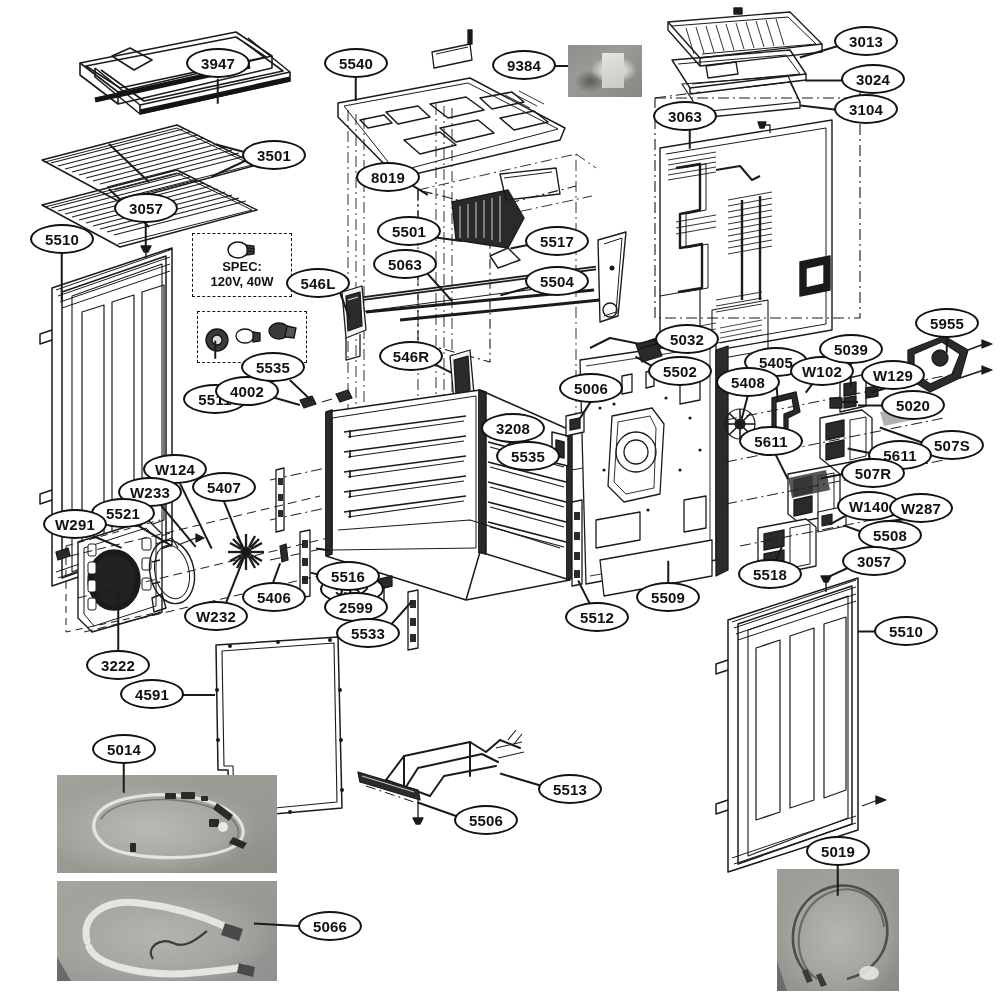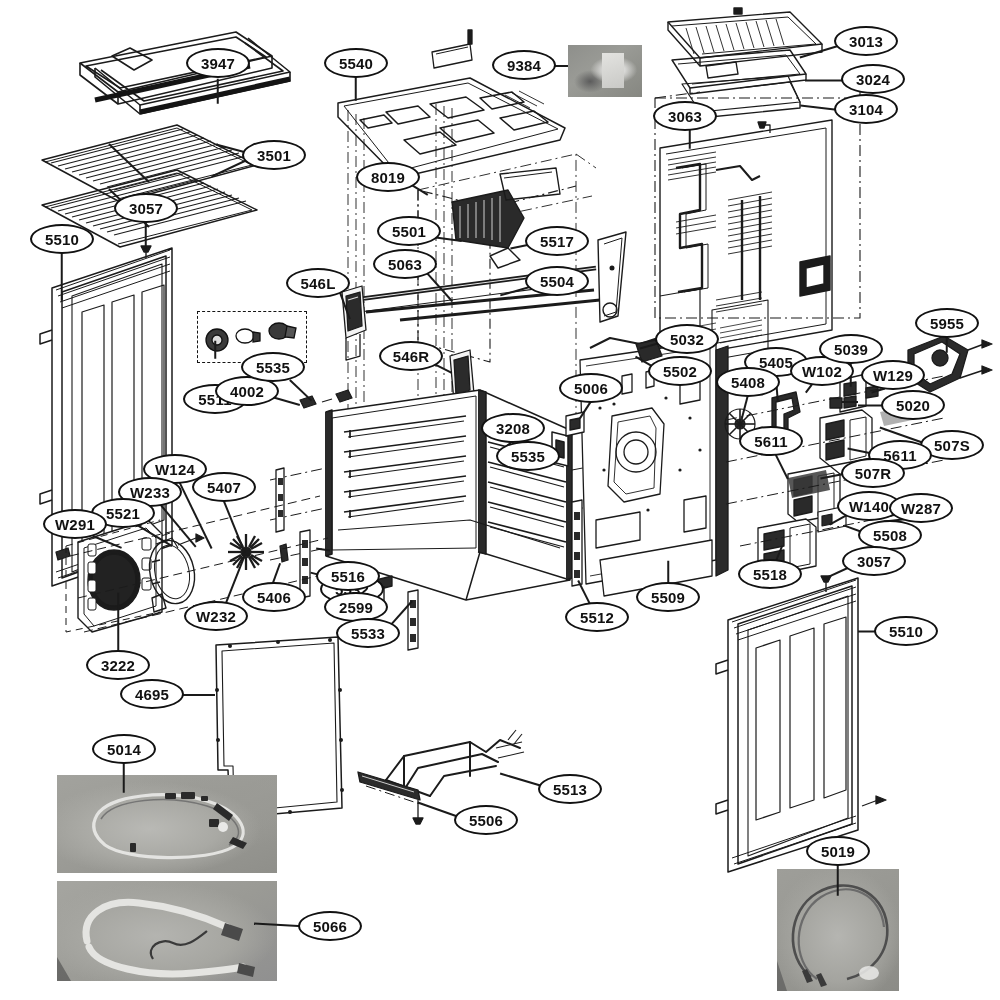--- a/index.html
+++ b/index.html
@@ -650,20 +650,29 @@
         <path d="M728,660 L716,664 L716,674 L728,670"></path>
         <path d="M728,800 L716,804 L716,814 L728,810"></path>
       </g>
       <path d="M826,578 L826,592" stroke-width="1.4"></path>
       <path d="M821,576 L831,576 L828,582 L824,582 Z" fill="#1b1b1b"></path>
       <path d="M862,806 L878,800" stroke-width="1.2"></path>
       <path d="M876,796 L886,800 L876,804 Z" fill="#1b1b1b"></path>
     </g>
   </svg>
 
+  <div class="spec-box" style="left:192px;top:233px;width:98px;height:62px;">
+    <svg width="34" height="20" viewBox="0 0 34 20">
+      <ellipse cx="13" cy="10" rx="10" ry="8" fill="#fff" stroke="#111" stroke-width="1.4"></ellipse>
+      <path d="M22,5 L29,6 L29,14 L22,15 Z" fill="#3a3a3a" stroke="#111" stroke-width="1.2"></path>
+      <path d="M23,8 L30,9 M23,11 L30,12" stroke="#111" stroke-width="0.9"></path>
+    </svg>
+    <div class="st">SPEC:</div>
+    <div class="st">120V, 40W</div>
+  </div>
 
   <div class="dash-box" style="left:197px;top:311px;width:108px;height:50px;"></div>
   <svg style="position:absolute;left:197px;top:311px;width:108px;height:50px;z-index:19;" viewBox="0 0 108 50">
     <g fill="none" stroke="#111" stroke-width="1.3">
       <circle cx="20" cy="29" r="11" fill="#3a3a3a"></circle>
       <circle cx="20" cy="29" r="5" fill="#ddd"></circle>
       <ellipse cx="48" cy="25" rx="9" ry="7" fill="#fff"></ellipse>
       <path d="M56,21 L63,22 L63,30 L56,31 Z" fill="#3a3a3a"></path>
       <ellipse cx="82" cy="20" rx="10" ry="8" fill="#3a3a3a"></ellipse>
       <path d="M90,15 L99,17 L97,27 L88,26 Z" fill="#555"></path>
@@ -846,20 +855,20 @@
       <div class="cal n" style="left: 356px; top: 607px;">2599</div>
       <div class="cal n" style="left: 368px; top: 633px;">5533</div>
       <div class="cal n" style="left: 274px; top: 597px;">5406</div>
       <div class="cal n" style="left: 216px; top: 616px;">W232</div>
       <div class="cal n" style="left: 224px; top: 487px;">5407</div>
       <div class="cal n" style="left: 175px; top: 469px;">W124</div>
       <div class="cal n" style="left: 150px; top: 492px;">W233</div>
       <div class="cal n" style="left: 123px; top: 513px;">5521</div>
       <div class="cal n" style="left: 75px; top: 524px;">W291</div>
       <div class="cal n" style="left: 118px; top: 665px;">3222</div>
-      <div class="cal n" style="left: 152px; top: 694px;">4695</div>
+      <div class="cal n" style="left: 152px; top: 694px;">4591</div>
       <div class="cal n" style="left: 124px; top: 749px;">5014</div>
       <div class="cal n" style="left: 330px; top: 926px;">5066</div>
       <div class="cal n" style="left: 570px; top: 789px;">5513</div>
       <div class="cal n" style="left: 486px; top: 820px;">5506</div>
     </div>
 
 </div>
 
 </body></html>

